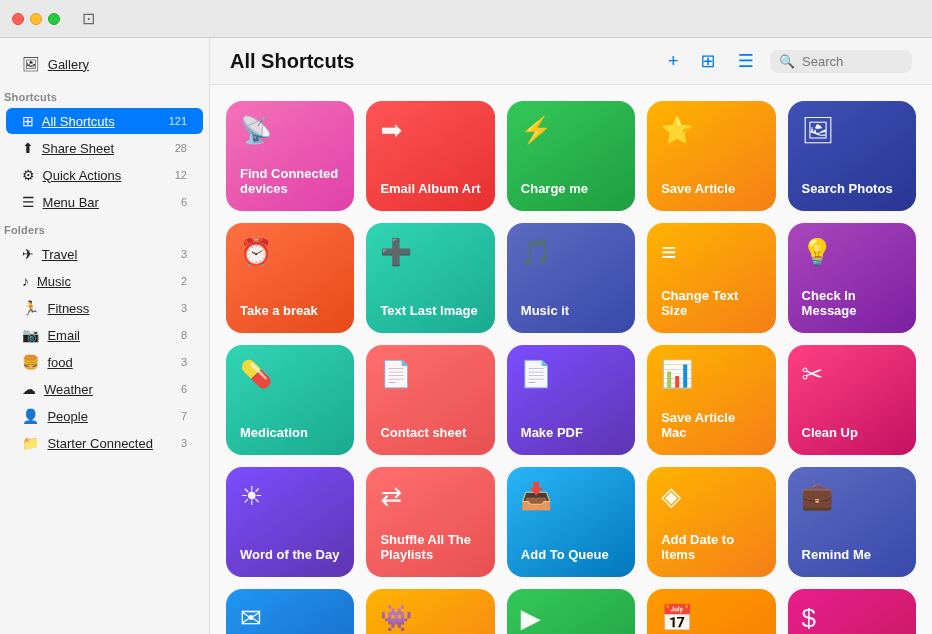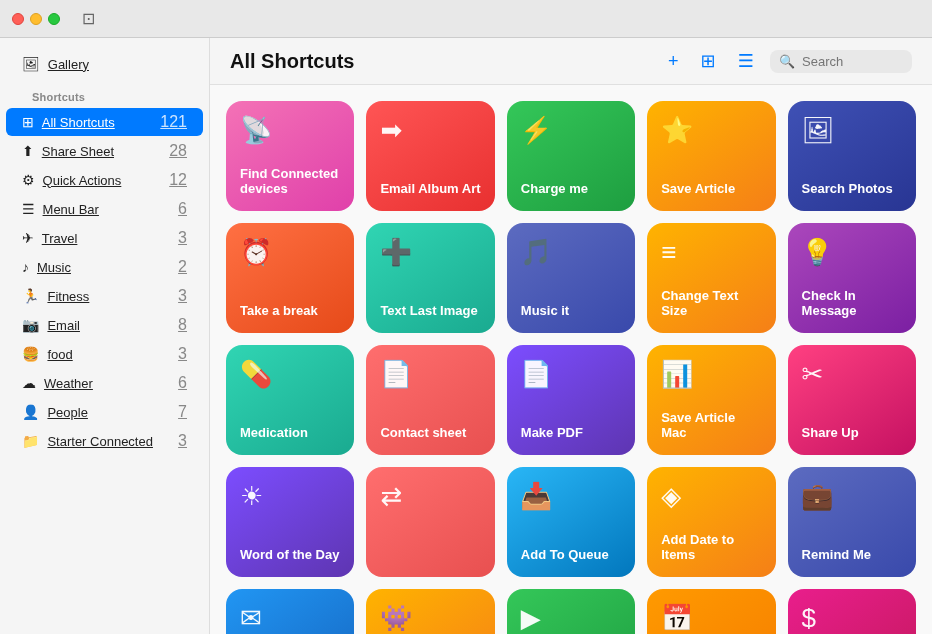--- a/index.html
+++ b/index.html
@@ -59,21 +59,21 @@
       background: #f5f5f5;
       border-right: 1px solid #ddd;
       overflow-y: auto;
       flex-shrink: 0;
       padding: 12px 0;
     }
     .sidebar-section-label {
       font-size: 11px;
       font-weight: 600;
       color: #888;
-      padding: 8px 32px 4px;
+      padding: 8px 4px 4px;
       text-transform: none;
       letter-spacing: 0.2px;
     }
     .sidebar-item {
       display: flex;
       align-items: center;
       padding: 5px 16px;
       cursor: pointer;
       border-radius: 6px;
       margin: 1px 6px;
@@ -81,21 +81,21 @@
       font-size: 13px;
       color: #222;
     }
     .sidebar-item.active {
       background: #007aff;
       color: white;
     }
     .sidebar-item.active .sidebar-count { color: rgba(255,255,255,0.8); }
     .sidebar-item-icon { font-size: 14px; flex-shrink: 0; }
     .sidebar-item-name { flex: 1; font-size: 13px; text-decoration: underline; }
-    .sidebar-count { font-size: 16px; color: #888; text-decoration: underline; }
+    .sidebar-count { font-size: 11px; color: #888; }
     .gallery-item {
       display: flex;
       align-items: center;
       padding: 5px 16px;
       cursor: pointer;
       border-radius: 6px;
       margin: 1px 6px;
       gap: 8px;
       font-size: 13px;
       color: #222;
@@ -243,20 +243,21 @@
         <div class="sidebar-item">
           <span class="sidebar-item-icon">⚙</span>
           <span class="sidebar-item-name">Quick Actions</span>
           <span class="sidebar-count">12</span>
         </div>
         <div class="sidebar-item">
           <span class="sidebar-item-icon">☰</span>
           <span class="sidebar-item-name">Menu Bar</span>
           <span class="sidebar-count">6</span>
         </div>
+        <div class="sidebar-section-label">Folders</div>
         <div class="sidebar-item">
           <span class="sidebar-item-icon">✈</span>
           <span class="sidebar-item-name">Travel</span>
           <span class="sidebar-count">3</span>
         </div>
         <div class="sidebar-item">
           <span class="sidebar-item-icon">♪</span>
           <span class="sidebar-item-name">Music</span>
           <span class="sidebar-count">2</span>
         </div>
@@ -360,28 +361,29 @@
         <div class="shortcut-card c-violet">
           <div class="card-icon">📄</div>
           <div class="card-label">Make PDF</div>
         </div>
         <div class="shortcut-card c-amber">
           <div class="card-icon">📊</div>
           <div class="card-label">Save Article Mac</div>
         </div>
         <div class="shortcut-card c-hot-pink">
           <div class="card-icon">✂</div>
-          <div class="card-label">Share Up</div>
+          <div class="card-label">Clean Up</div>
         </div>
         <div class="shortcut-card c-violet">
           <div class="card-icon">☀</div>
           <div class="card-label">Word of the Day</div>
         </div>
         <div class="shortcut-card c-coral">
           <div class="card-icon">⇄</div>
+          <div class="card-label">Shuffle All The Playlists</div>
         </div>
         <div class="shortcut-card c-sky">
           <div class="card-icon">📥</div>
           <div class="card-label">Add To Queue</div>
         </div>
         <div class="shortcut-card c-amber">
           <div class="card-icon">◈</div>
           <div class="card-label">Add Date to Items</div>
         </div>
         <div class="shortcut-card c-indigo">

